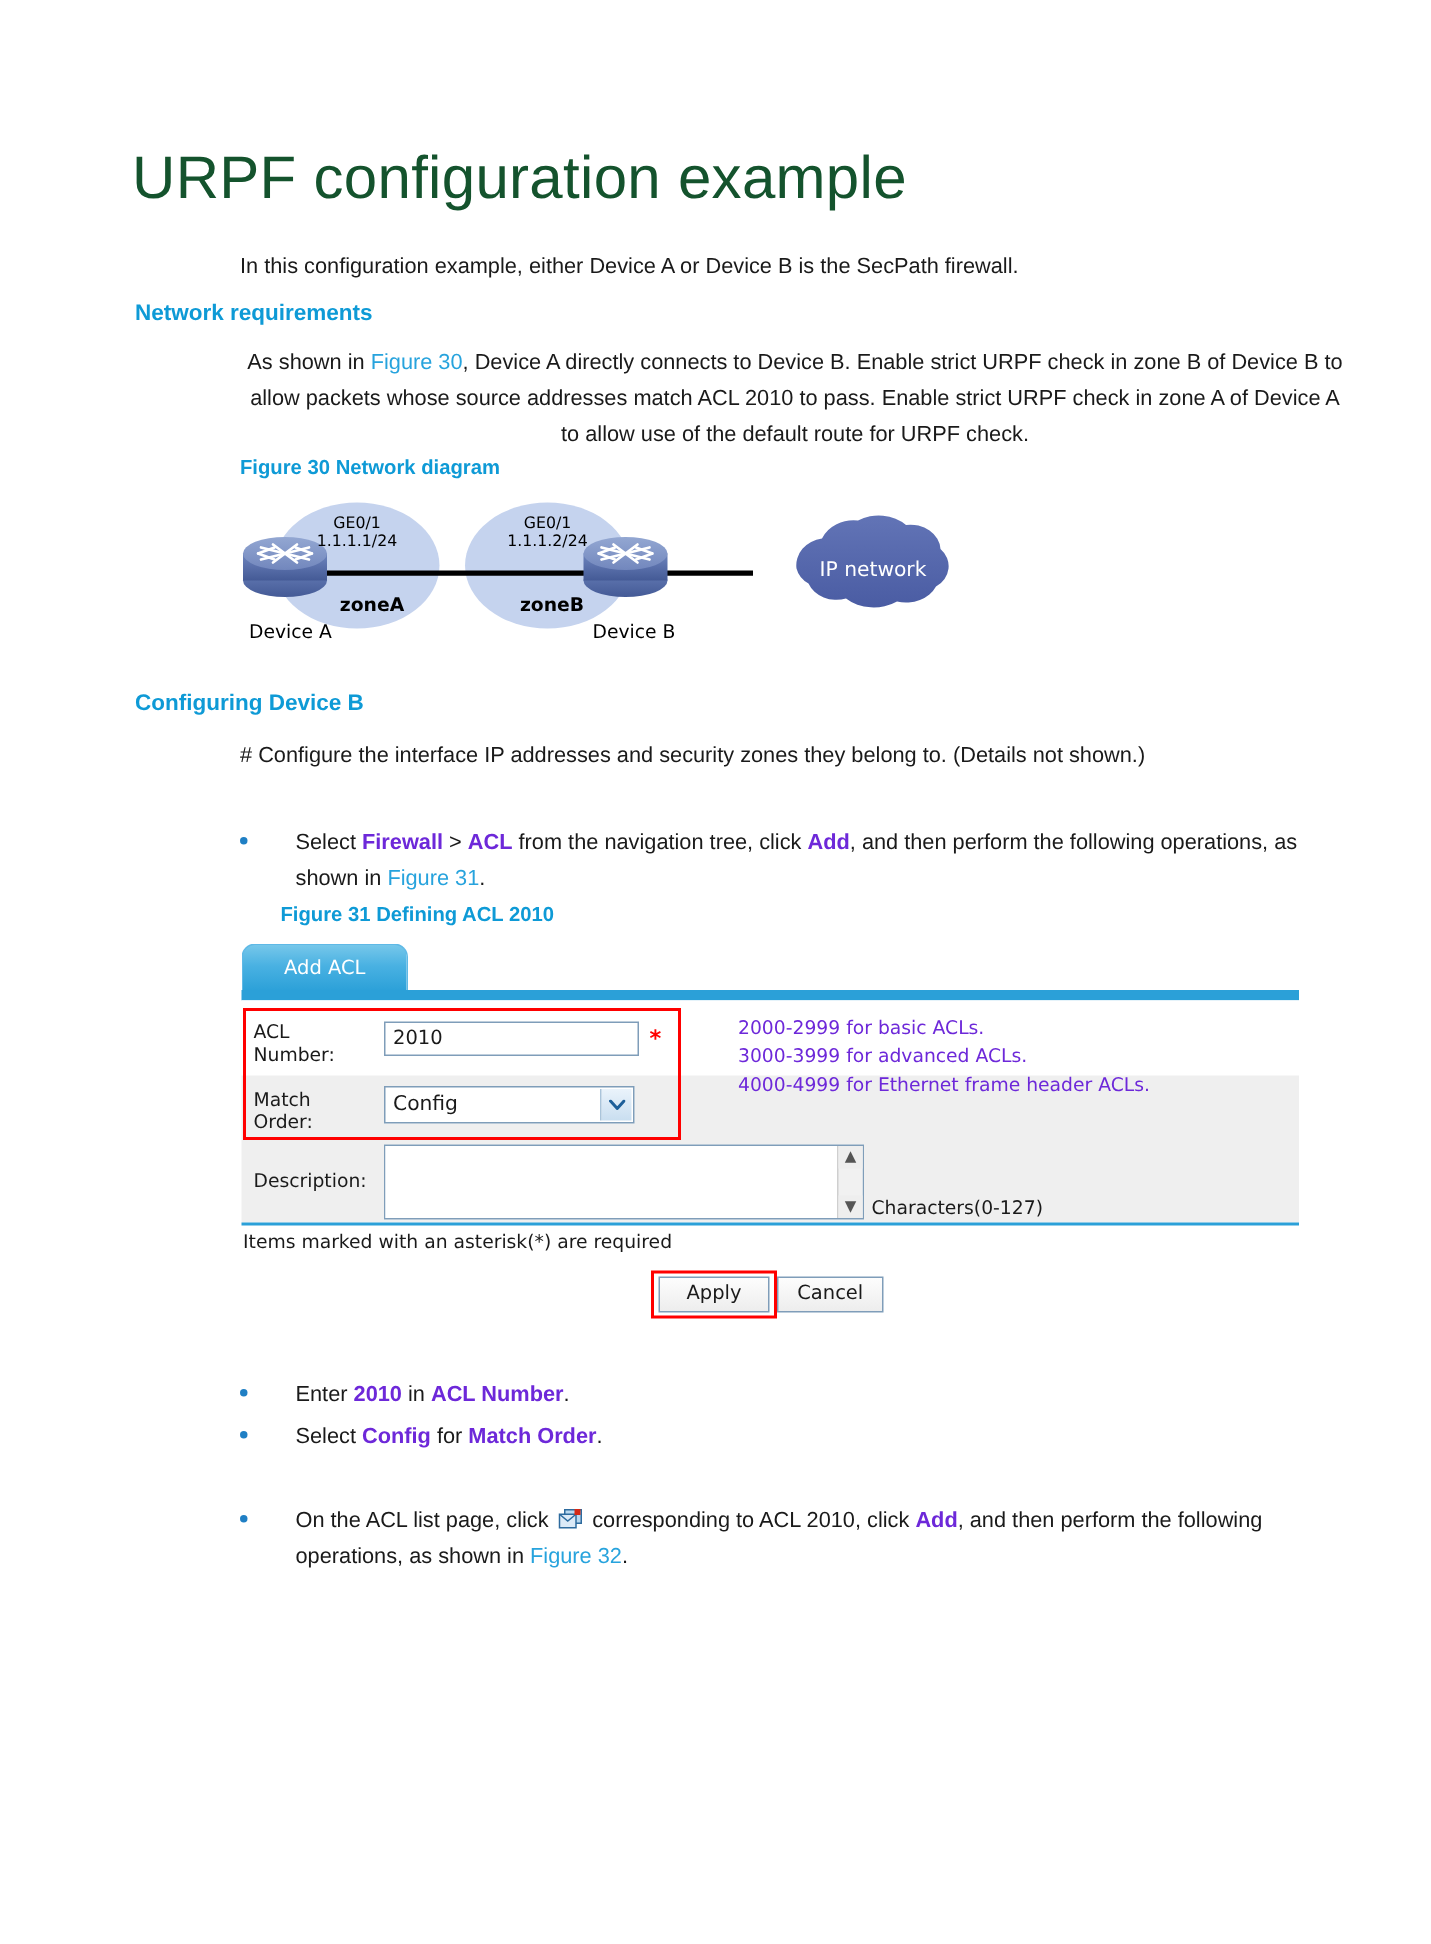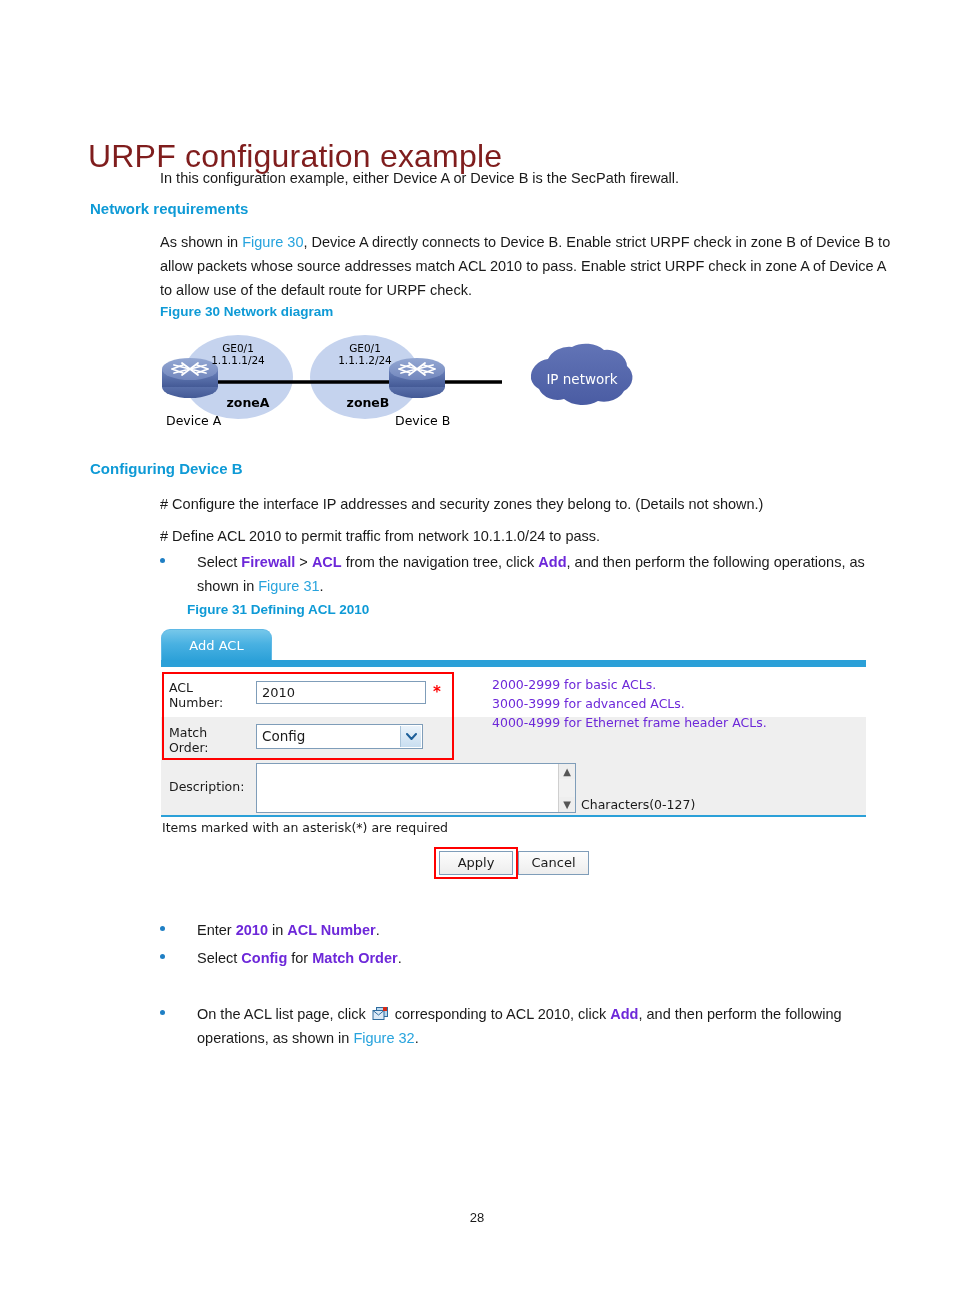--- a/index.html
+++ b/index.html
@@ -18,26 +18,25 @@
   .page {
     position: absolute;
     inset: 0;
   }
 
   
   .h1 {
     position: absolute;
     left: 88px;
     top: 97px;
-    font-size: 32px;
+    font-size: 40px;
     font-weight: 400;
-    color: #7f1d1d;
+    color: #14532d;
     letter-spacing: 0.2px;
     white-space: nowrap;
-    margin-top: 41px;
   }
   .h2 {
     position: absolute;
     left: 90px;
     font-size: 15px;
     font-weight: bold;
     color: #0e9ad6;
     white-space: nowrap;
   }
   .figcap {
@@ -303,21 +302,21 @@
 <body>
 
 <div class="page">
 
   <div class="h1">URPF configuration example</div>
 
   <div class="body-text" style="left:160px; top:166px; width:720px;">In this configuration example, either Device A or Device B is the SecPath firewall.</div>
 
   <div class="h2" style="top:200px;text-align:right;">Network requirements</div>
 
-  <div class="body-text" style="left:160px; top:230px; width:740px;">
+  <div class="body-text" style="left:160px; top:230px; width:740px;text-align:center;">
     <span>As shown in </span><span class="link">Figure 30</span><span>, Device A directly connects to Device B. Enable strict URPF check in zone B of</span>
     <span>Device B to allow packets whose source addresses match ACL 2010 to pass. Enable strict URPF check in</span>
     <span>zone A of Device A to allow use of the default route for URPF check.</span>
   </div>
 
   <div class="figcap" style="top:304px;">Figure 30 Network diagram</div>
 
   <div id="network-diagram">
     <svg width="500" height="110" viewBox="0 0 500 110" xmlns="http://www.w3.org/2000/svg">
       <defs>
@@ -389,21 +388,20 @@
       <text x="16" y="93" font-family="DejaVu Sans, sans-serif" font-size="12.5" fill="#000">Device A</text>
       <text x="245" y="93" font-family="DejaVu Sans, sans-serif" font-size="12.5" fill="#000">Device B</text>
       <text x="432" y="52" font-family="DejaVu Sans, sans-serif" font-size="13.5" fill="#ffffff" text-anchor="middle">IP network</text>
     </svg>
   </div>
 
   <div class="h2" style="top:460px;">Configuring Device B</div>
 
   <div class="body-text" style="left:160px; top:492px; width:740px;"># Configure the interface IP addresses and security zones they belong to. (Details not shown.)</div>
 
-  <div class="body-text" style="left:160px; top:524px; width:740px;"># Define ACL 2010 to permit traffic from network 10.1.1.0/24 to pass.</div>
 
   <div class="bullet-row" style="left:160px; top:550px; width:740px;">
     <span class="bullet-dot"></span>
     <span class="bullet-text">
       <span>Select </span><span class="b">Firewall</span><span> &gt; </span><span class="b">ACL</span><span> from the navigation tree, click </span><span class="b">Add</span><span>, and then perform the following operations,</span>
       <span>as shown in </span><span class="link">Figure 31</span><span>.</span>
     </span>
   </div>
 
   <div class="figcap" style="top:602px;padding-left:27px;">Figure 31 Defining ACL 2010</div>
@@ -482,15 +480,14 @@
       <span>On the ACL list page, click </span><span class="inline-icon"><svg width="17" height="16" viewBox="0 0 17 16" xmlns="http://www.w3.org/2000/svg">
             <rect x="4.5" y="1.5" width="11" height="9" fill="#b9d8ef" stroke="#2e6b9e" stroke-width="1"></rect>
             <rect x="1" y="4.5" width="11" height="9" fill="#dceaf7" stroke="#2e6b9e" stroke-width="1"></rect>
             <path d="M1 4.5 L6.5 9 L12 4.5" fill="none" stroke="#2e6b9e" stroke-width="1"></path>
             <rect x="11" y="1" width="4" height="4" fill="#d42a16"></rect>
           </svg></span><span> corresponding to ACL 2010, click </span><span class="b">Add</span><span>, and then perform the</span>
       <span>following operations, as shown in </span><span class="link">Figure 32</span><span>.</span>
     </span>
   </div>
 
-  <div class="page-number">28</div>
 
 </div>
 
 </body></html>

